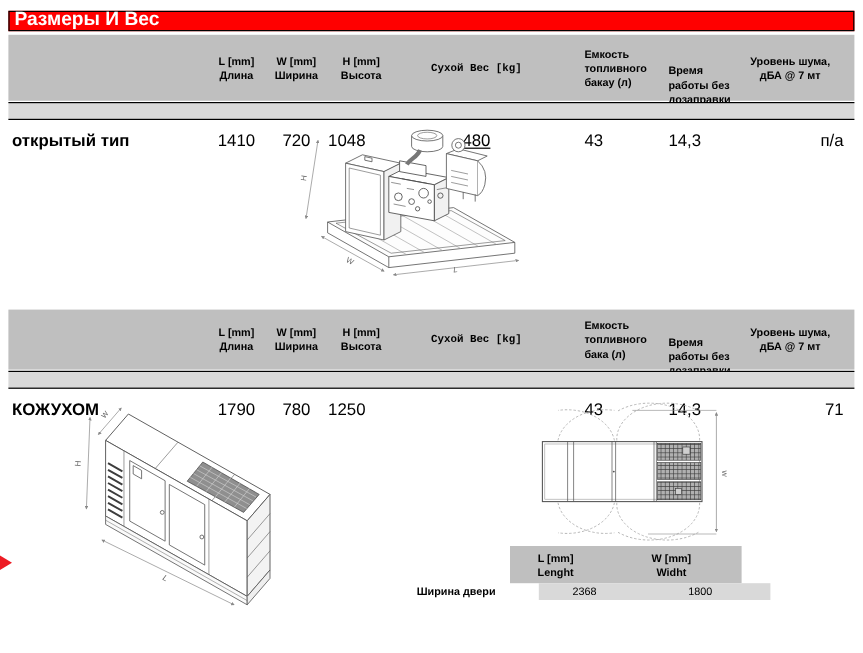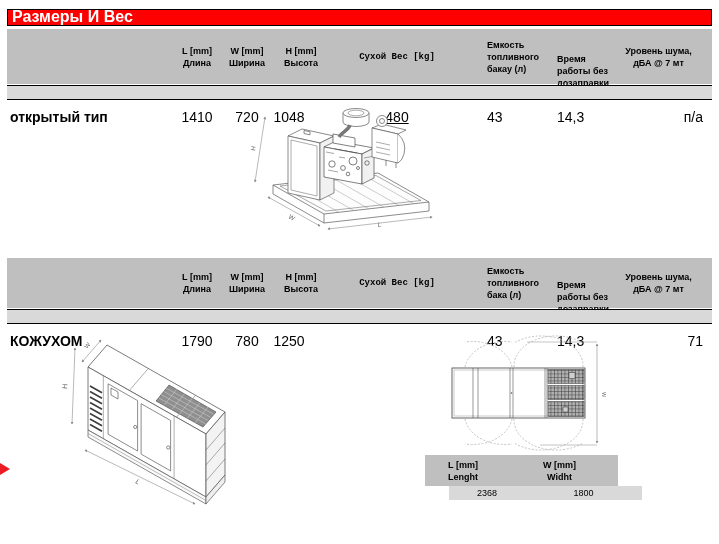--- a/index.html
+++ b/index.html
@@ -289,20 +289,21 @@
   <div class="dhead">
     <div class="dhc dtc1">
       <span>L [mm]</span>
       <span>Lenght</span>
     </div>
     <div class="dhc dtc2">
       <span>W [mm]</span>
       <span>Widht</span>
     </div>
   </div>
+  <div class="door-label">Ширина двери</div>
   <div class="drow">
     <div class="drc dtc1">2368</div>
     <div class="drc dtc2">1800</div>
   </div>
 
   <div class="pointer"></div>
 
 </div>
 
 </body></html>

